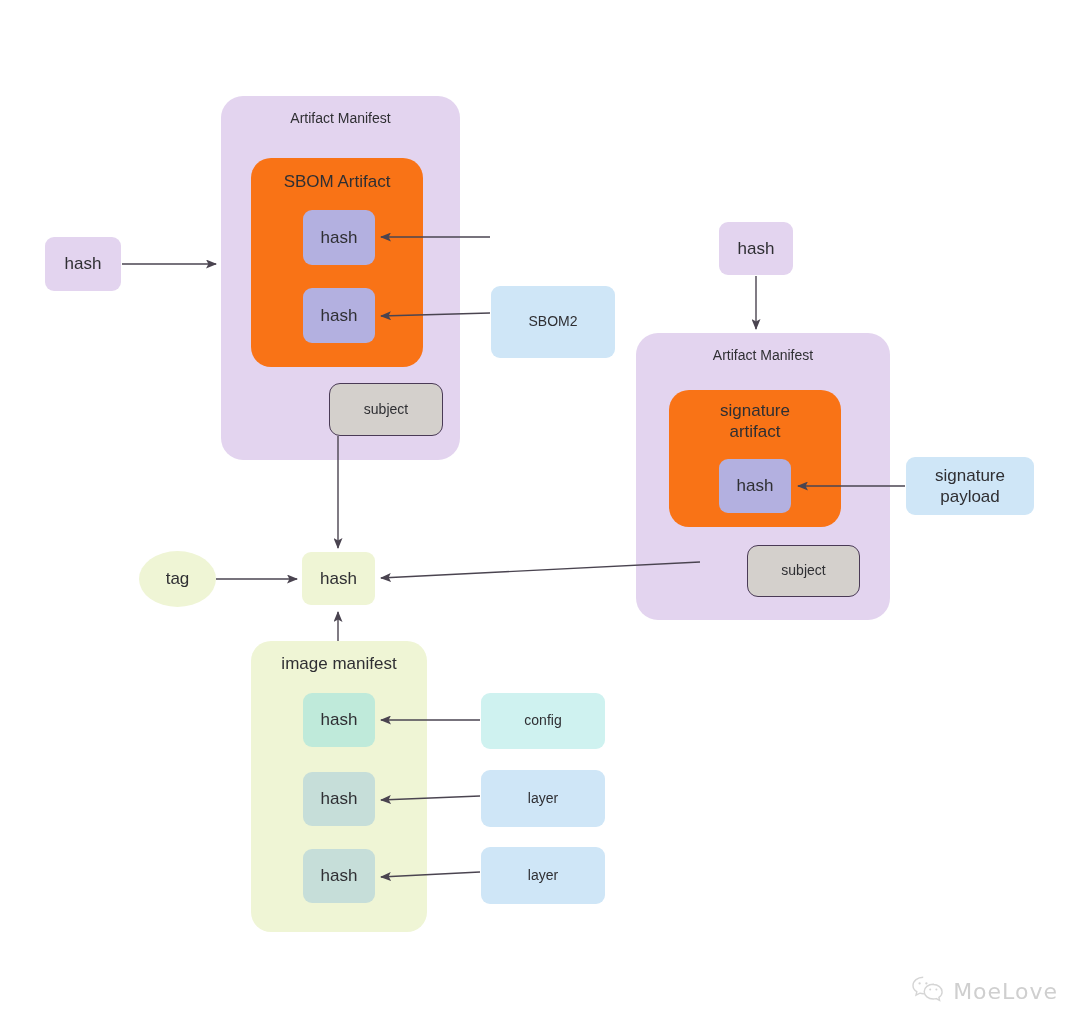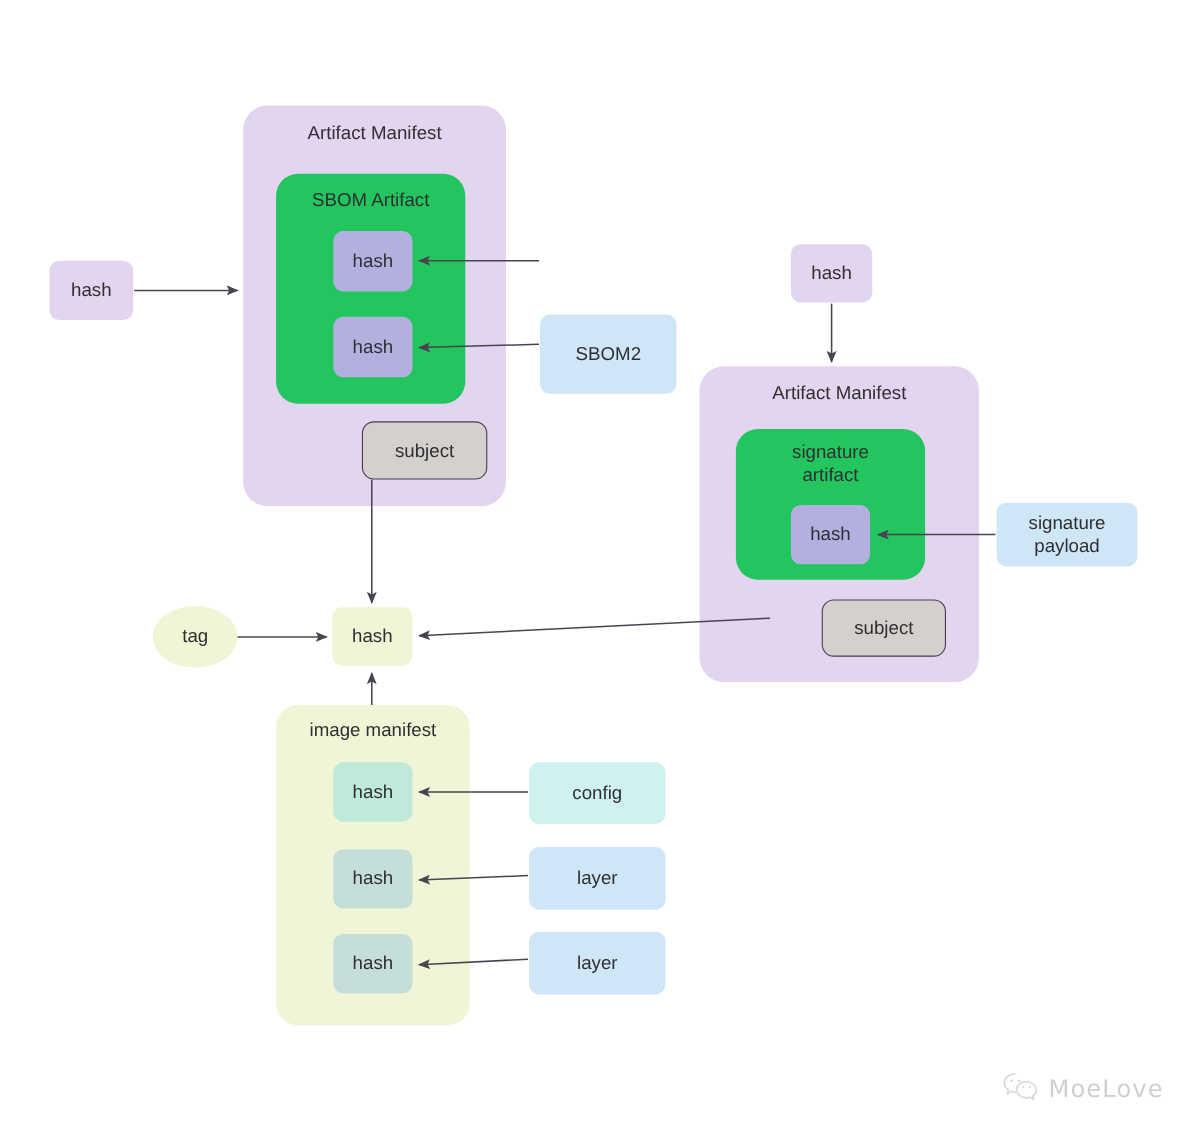--- a/index.html
+++ b/index.html
@@ -48,21 +48,21 @@
     width: 100%;
     text-align: center;
     box-sizing: border-box;
     white-space: pre-line;
     line-height: 1.25;
   }
   .manifest-outer {
     background: #e3d4ef;
   }
   .artifact-inner {
-    background: #22c55e;
+    background: #f97316;
     border-radius: 20px;
   }
   .image-manifest {
     background: #eff5d5;
     border-radius: 20px;
   }
   .box {
     border-radius: 9px;
   }
   .hash-lilac   { background: #e3d4ef; }
@@ -76,21 +76,21 @@
     background: #d4d0cc;
     border: 1.6px solid #4a3a56;
     border-radius: 11px;
     margin-left: 48px;
   }
   .tag-ellipse {
     background: #eff5d5;
     border-radius: 50%;
   }
   .t17 { font-size: 17px; }
-  .t18 { font-size: 17px; }
+  .t18 { font-size: 14px; }
 
   
   #watermark {
     position: absolute;
     right: 22px;
     bottom: 22px;
     display: flex;
     align-items: center;
     gap: 8px;
     z-index: 8;

